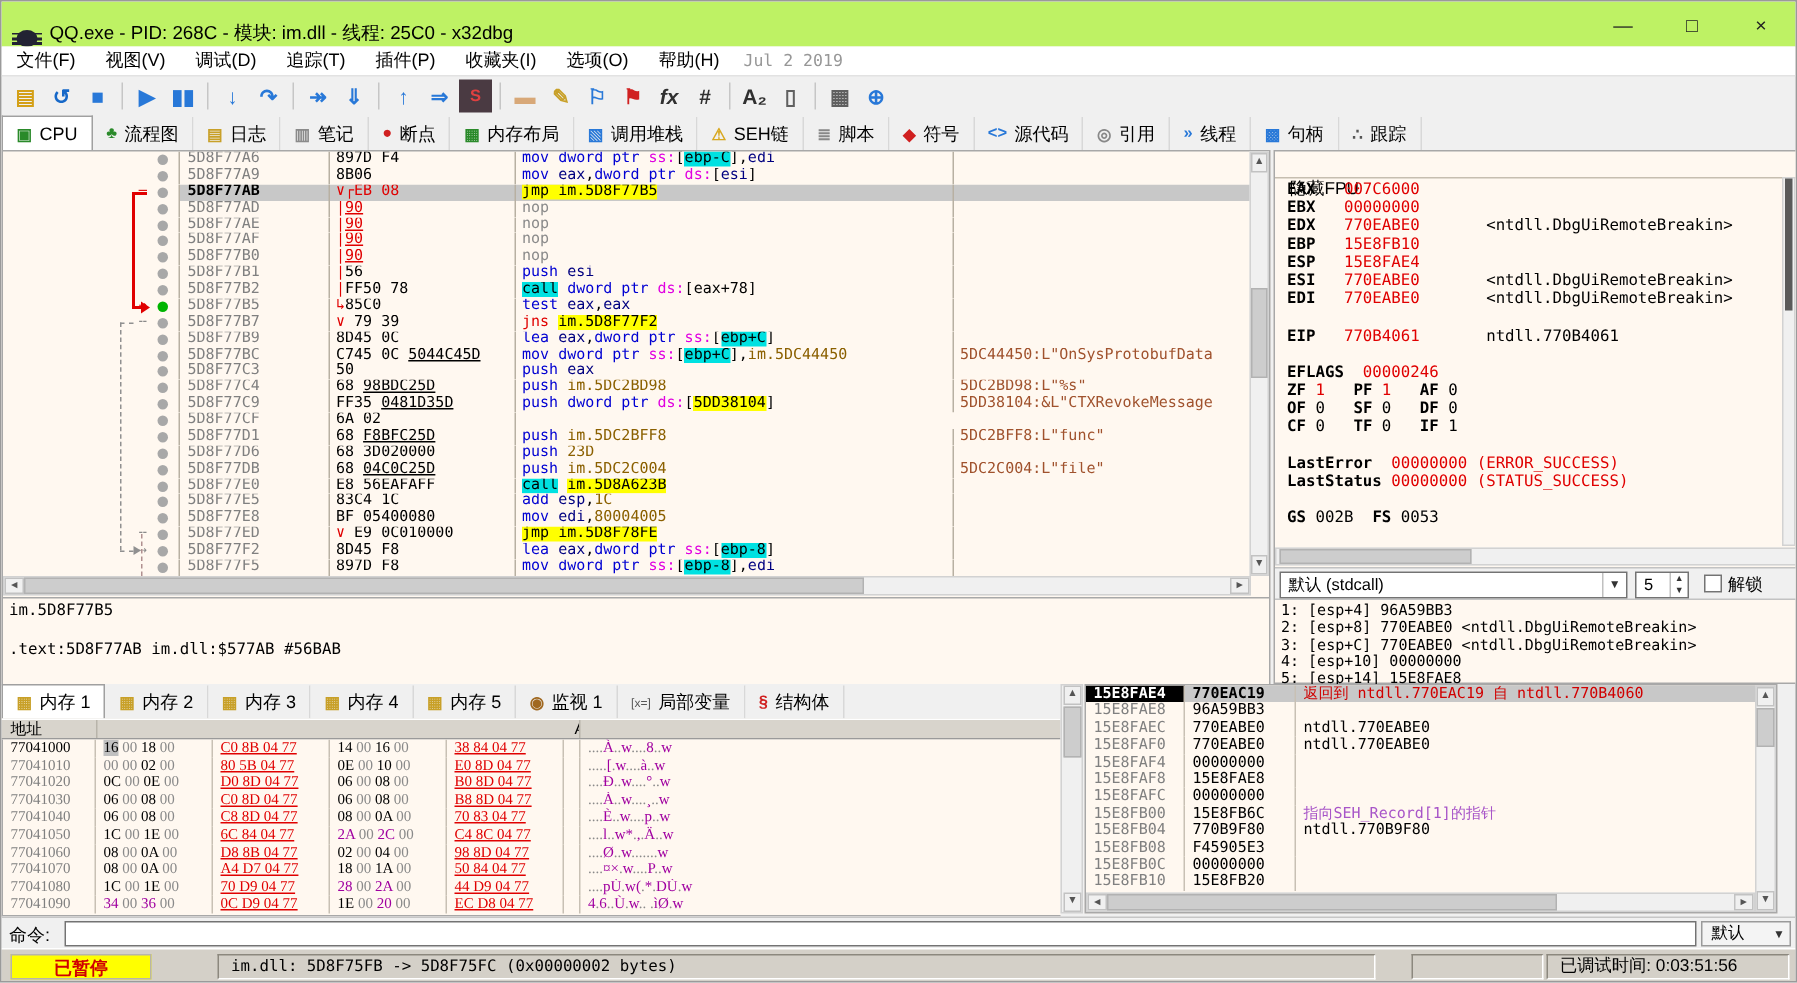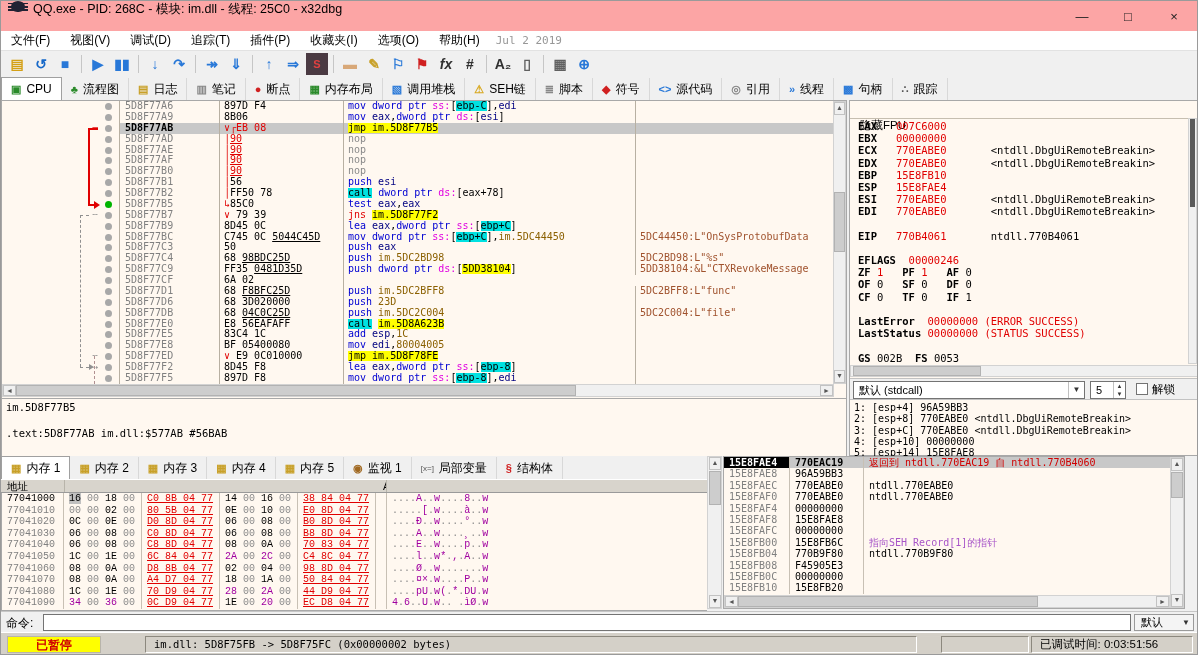--- a/index.html
+++ b/index.html
@@ -1,20 +1,20 @@
 <!DOCTYPE html>
 <html><head>
 <meta charset="utf-8">
 <style>
   * { margin:0; padding:0; box-sizing:border-box; }
   html,body { width:1198px; height:655px; overflow:hidden; }
   body { position:relative; font-family:"Liberation Sans",sans-serif; background:#f0f0f0; border:1px solid #9a9a9a; }
 
   
-  .titlebar { position:absolute; left:0; top:0; width:100%; height:30px; background:#fca5a5; display:flex; align-items:flex-start; }
+  .titlebar { position:absolute; left:0; top:0; width:100%; height:30px; background:#bef264; display:flex; align-items:flex-end; }
   .appicon { width:14px; height:11px; margin:0 8px 0 10px; background:#223; border-radius:50% 50% 45% 45%; position:relative; }
   .appicon::before { content:""; position:absolute; left:-3px; top:2px; width:20px; height:1px; border-top:1px solid #223; box-shadow:0 3px 0 #223, 0 6px 0 #223; }
   .wtitle { font-size:12.5px; color:#000; }
   .wctrls { margin-left:auto; display:flex; }
   .wbtn { width:46px; height:30px; display:flex; align-items:center; justify-content:center; font-size:13px; color:#222; }
   .menubar { position:absolute; left:0; top:30px; width:100%; height:19px; background:#fff; display:flex; align-items:center; font-size:12px; }
   .menuitem { padding:0 10px; height:19px; line-height:19px; color:#000; }
   .builddate { color:#979797; font-family:"DejaVu Sans Mono",monospace; font-size:11px; padding-left:6px; }
   .toolbar { position:absolute; left:0; top:49px; width:100%; height:27px; background:#f0f0f0; border-top:1px solid #e2e2e2; display:flex; align-items:center; padding-left:4px; }
   .tbicon { width:22px; height:22px; margin:0 1px; display:flex; align-items:center; justify-content:center; font-size:14px; font-weight:bold; }
@@ -71,21 +71,21 @@
   .chklbl { position:absolute; left:302px; top:3px; font-size:11.5px; }
   .args { position:absolute; left:4px; top:301px; width:340px; height:54px; overflow:hidden; }
   .aline { height:11.3px; line-height:11.3px; font-family:"DejaVu Sans Mono",monospace; font-size:10px; white-space:pre; color:#000; overflow:hidden; }
 
   
   .bottom { position:absolute; left:0; top:455px; width:100%; height:155px; }
   .memtabs { position:absolute; left:0; top:0; width:722px; height:23px; background:#f0f0f0; display:flex; align-items:flex-end; }
   .dumphdr { position:absolute; left:0; top:23px; width:706px; height:14px; background:#d8d4cc; border-top:1px solid #fff; border-bottom:1px solid #9a9a9a; display:grid; grid-template-columns:64px 312px 10px 140px auto; font-size:10.5px; line-height:12px; }
   .dumphdr div { padding-left:6px; border-right:1px solid #b8b4aa; overflow:hidden; }
   .dumprows { position:absolute; left:0; top:37px; width:706px; height:118px; background:#fff8f0; border-left:1px solid #a8a8a8; border-bottom:1px solid #a8a8a8; overflow:hidden; }
-  .mrow { display:grid; grid-template-columns:62px 78px 78px 78px 78px 10px auto; height:11.6px; line-height:11.6px; font-family:Liberation Mono, monospace; font-size:10px; white-space:pre; }
+  .mrow { display:grid; grid-template-columns:62px 78px 78px 78px 78px 10px auto; height:11.6px; line-height:11.6px; font-family:Liberation Serif, serif; font-size:10px; white-space:pre; }
   .mc { overflow:hidden; padding-left:5px; }
   .mc-addr { color:#808080; border-right:1px solid #c8c0b4; }
   .mc-addr.hl { color:#000; }
   .mc-grp { border-right:1px solid #c8c0b4; }
   .mc-ascii { border-left:1px solid #c8c0b4; }
 
   .stack { position:absolute; left:722px; top:0; width:462px; height:153px; background:#fff8f0; border:1px solid #a8a8a8; overflow:hidden; }
   .srow { display:grid; grid-template-columns:66px 74px auto; height:11.4px; line-height:11.4px; font-family:"DejaVu Sans Mono",monospace; font-size:10px; white-space:pre; }
   .sc { overflow:hidden; padding-left:5px; }
   .sc-addr { color:#808080; border-right:1px solid #c8c0b4; }
@@ -273,21 +273,20 @@
       <div class="sbbtn" style="left:0;bottom:0;width:11px;height:13px;">▼</div>
     </div>
     <div class="infobox" id="infobox"><div>im.5D8F77B5</div><div>&nbsp;</div><div>.text:5D8F77AB im.dll:$577AB #56BAB</div></div>
   </div>
 
   <div class="regs">
     <div class="fpuhdr">隐藏FPU</div>
     <div class="reglines" id="reglines">
         <div class="rline"><span class="tk-kb">EAX   </span><span class="tk-red">007C6000</span></div>
         <div class="rline"><span class="tk-kb">EBX   </span><span class="tk-red">00000000</span></div>
-        <div class="rline"><span class="tk-kb">ECX   </span><span class="tk-red">770EABE0</span><span class="tk-k">       &lt;ntdll.DbgUiRemoteBreakin&gt;</span></div>
         <div class="rline"><span class="tk-kb">EDX   </span><span class="tk-red">770EABE0</span><span class="tk-k">       &lt;ntdll.DbgUiRemoteBreakin&gt;</span></div>
         <div class="rline"><span class="tk-kb">EBP   </span><span class="tk-red">15E8FB10</span></div>
         <div class="rline"><span class="tk-kb">ESP   </span><span class="tk-red">15E8FAE4</span></div>
         <div class="rline"><span class="tk-kb">ESI   </span><span class="tk-red">770EABE0</span><span class="tk-k">       &lt;ntdll.DbgUiRemoteBreakin&gt;</span></div>
         <div class="rline"><span class="tk-kb">EDI   </span><span class="tk-red">770EABE0</span><span class="tk-k">       &lt;ntdll.DbgUiRemoteBreakin&gt;</span></div>
         <div class="rline">&nbsp;</div>
         <div class="rline"><span class="tk-kb">EIP   </span><span class="tk-red">770B4061</span><span class="tk-k">       ntdll.770B4061</span></div>
         <div class="rline">&nbsp;</div>
         <div class="rline"><span class="tk-kb">EFLAGS  </span><span class="tk-red">00000246</span></div>
         <div class="rline"><span class="tk-kb">ZF </span><span class="tk-red">1</span><span class="tk-k">   </span><span class="tk-kb">PF </span><span class="tk-red">1</span><span class="tk-k">   </span><span class="tk-kb">AF </span><span class="tk-k">0</span></div>

